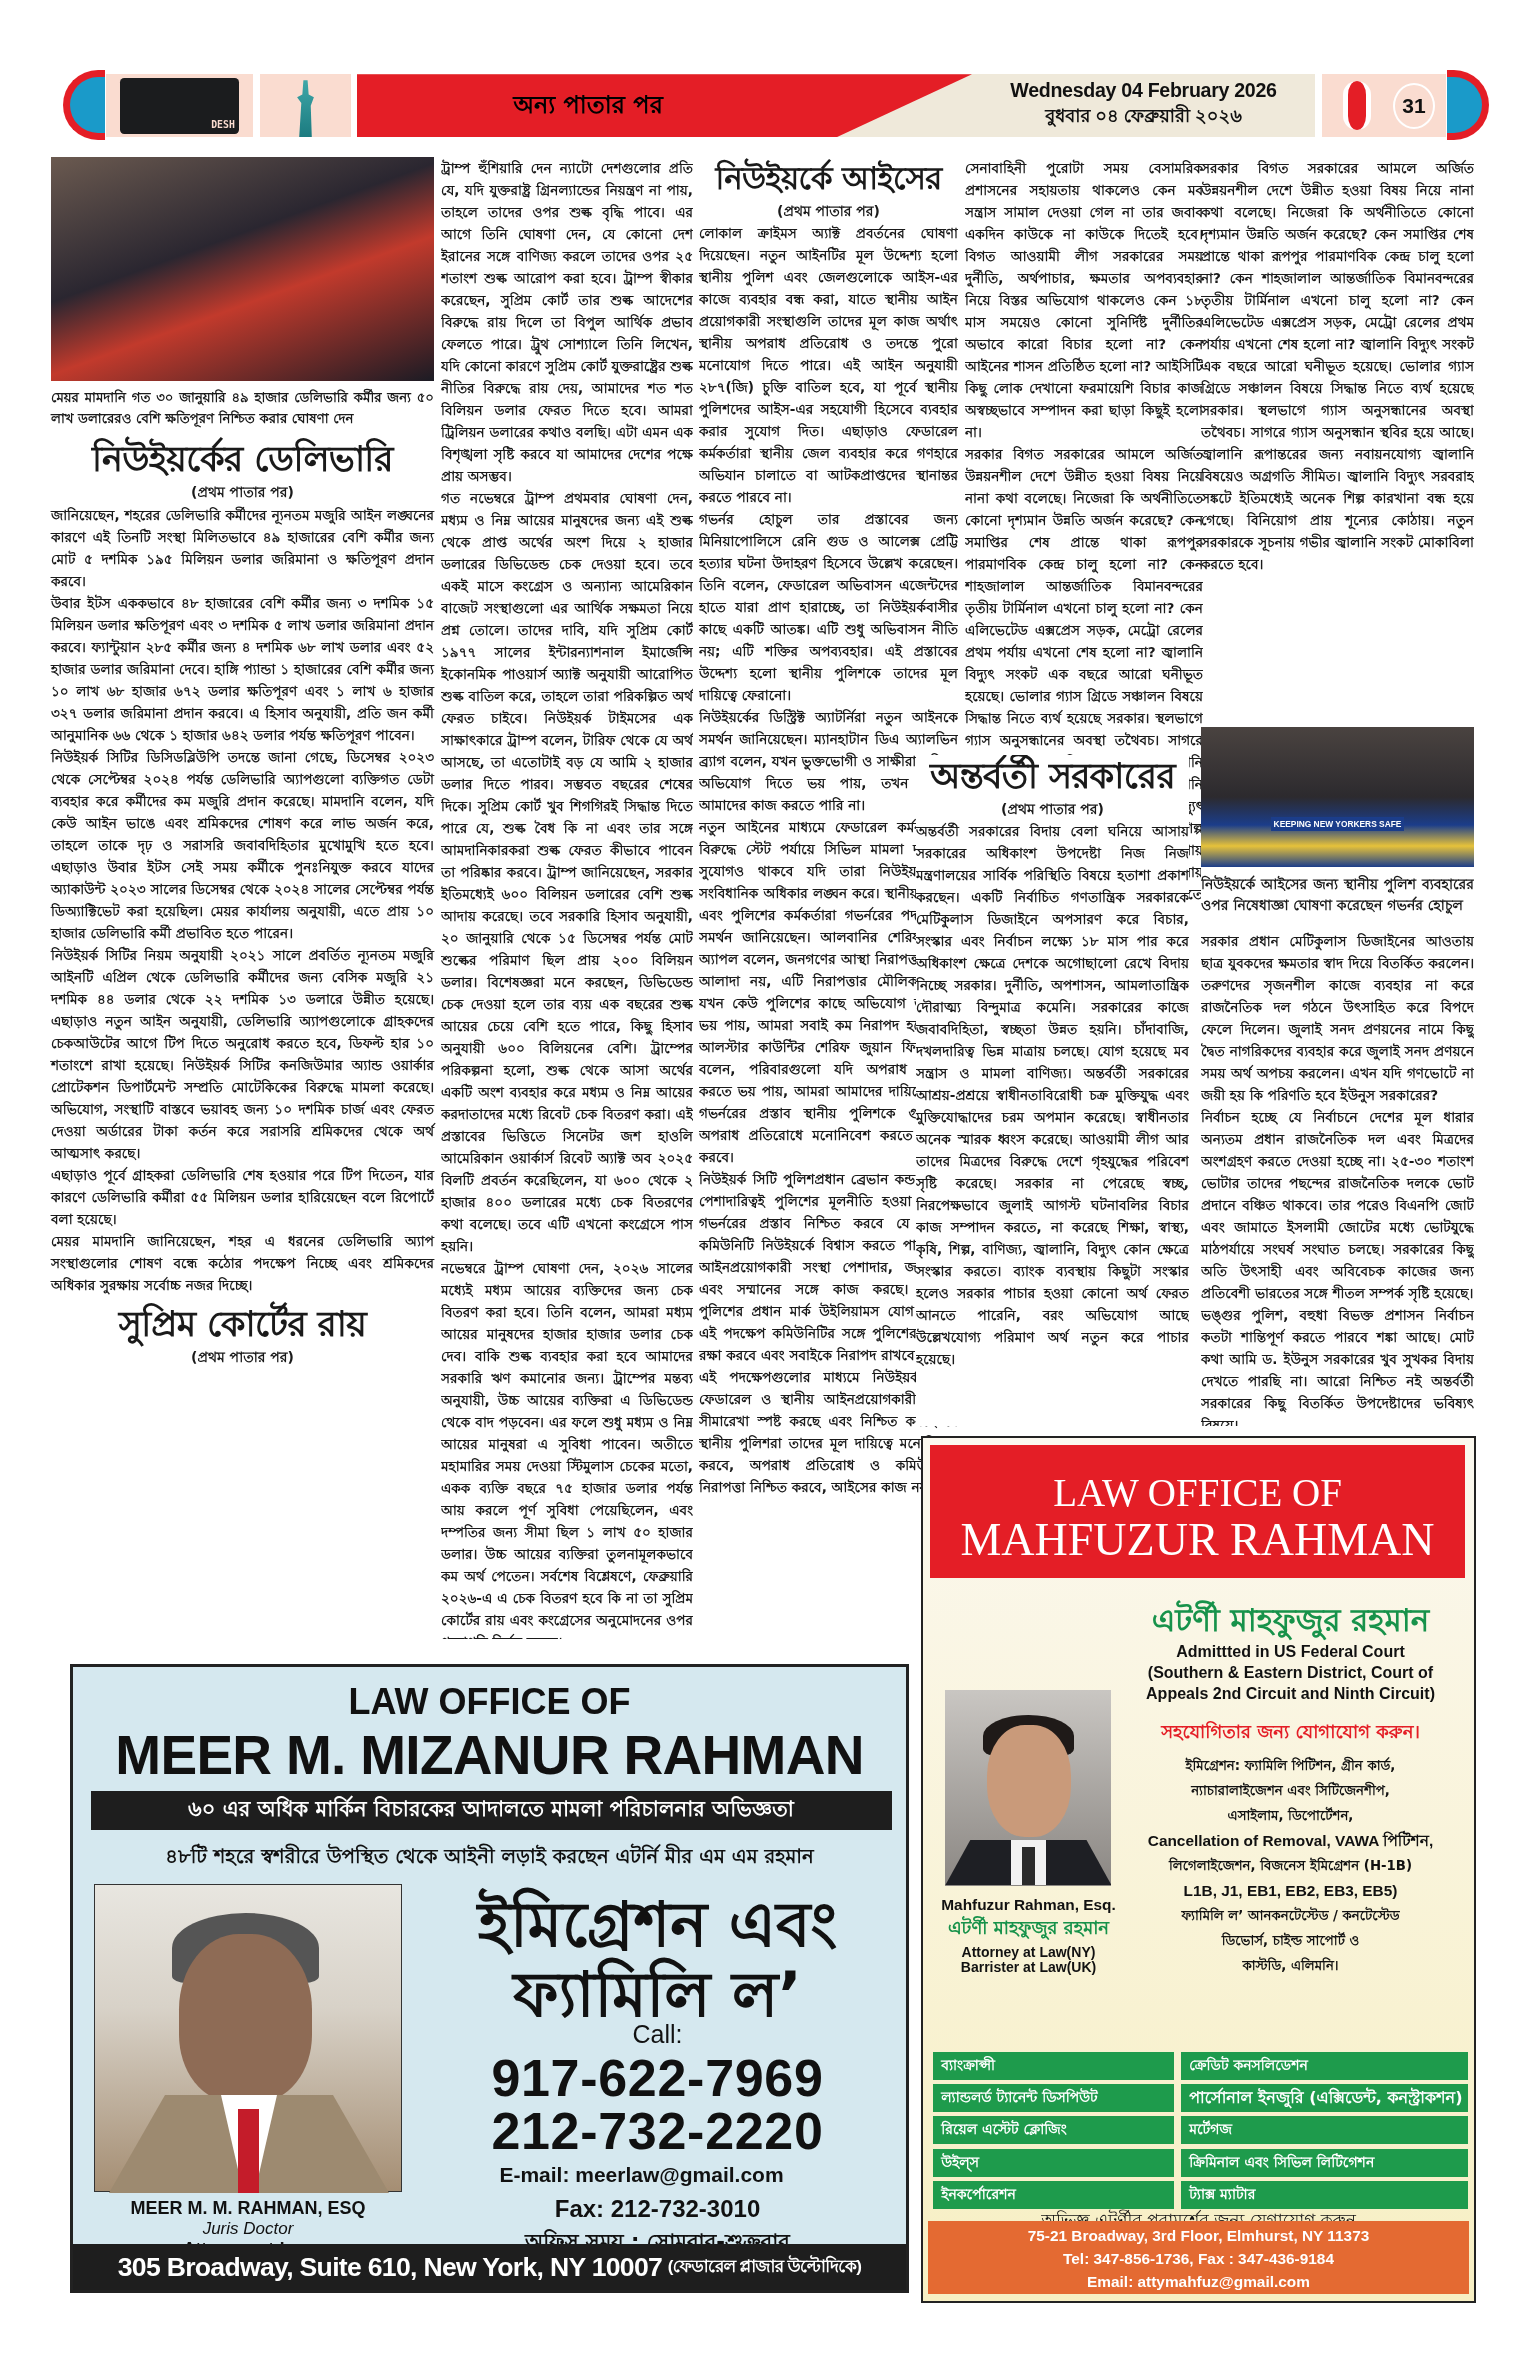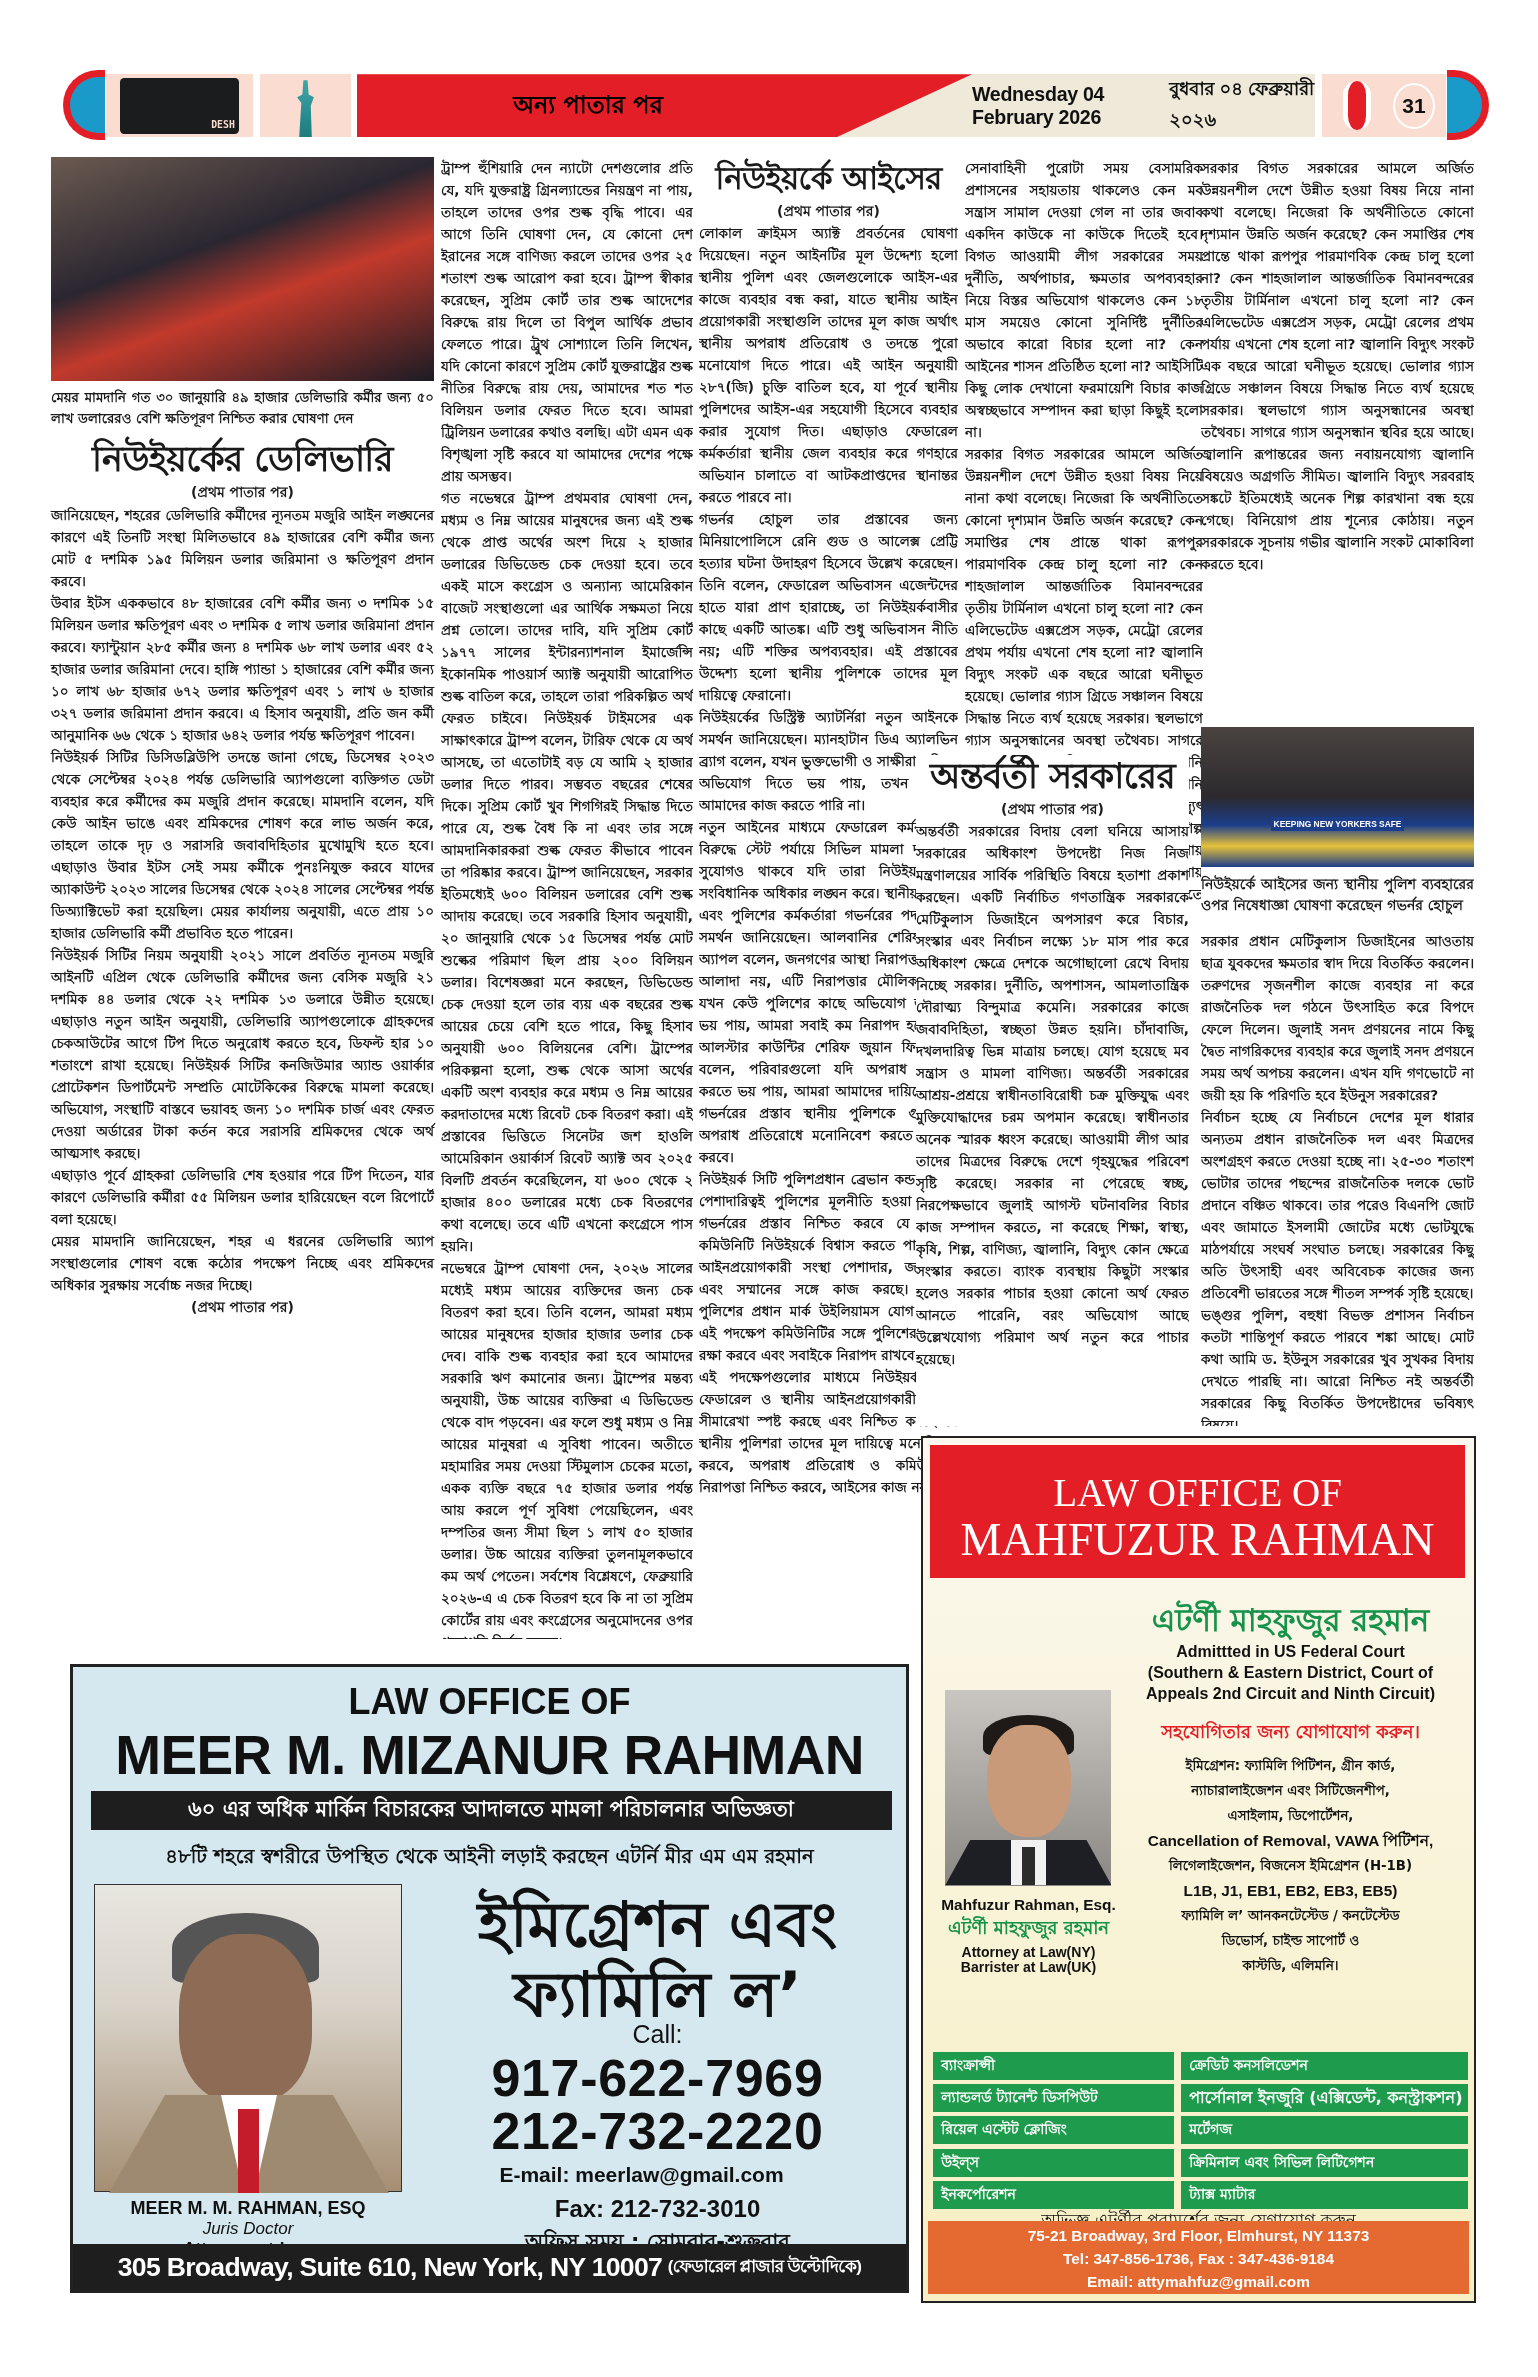--- a/index.html
+++ b/index.html
@@ -11,21 +11,21 @@
   .ring{position:absolute;top:0;width:42px;height:70px;border:7px solid #e41e26;background:#1a9ac9}
   .ring.l{left:0;border-radius:42px 0 0 42px;border-right:none}
   .ring.r{right:0;border-radius:0 42px 42px 0;border-left:none}
   .logo-box{position:absolute;left:43px;top:4.2px;width:147px;height:63px;background:#fadcd0;display:flex;align-items:center;justify-content:center}
   .logo-mark{width:119px;height:56px;background:#1b1c1e;border-radius:4.2px;color:#fadcd0;font:bold 9.8px "DejaVu Sans Mono",monospace;display:flex;align-items:flex-end;justify-content:flex-end;padding:4.2px}
   .statue-box{position:absolute;left:197px;top:4.2px;width:91px;height:63px;background:#fadcd0;display:flex;justify-content:center;align-items:flex-end}
   .statue{width:21px;height:57px;background:linear-gradient(#3fa7a8,#1c7b80);clip-path:polygon(40% 0,60% 0,65% 25%,90% 30%,75% 45%,80% 100%,20% 100%,30% 40%,10% 30%,35% 25%)}
   .red-band{position:absolute;left:294px;top:4.2px;width:958px;height:63px;background:#efe9da;overflow:hidden}
   .red-band .red{position:absolute;left:0;top:0;width:615px;height:63px;background:#e41e26;clip-path:polygon(0 0,100% 0,78% 100%,0 100%)}
   .sect-title{position:absolute;left:0;top:0;width:462px;height:63px;display:flex;align-items:center;justify-content:center;color:#000000;font:bold 24px "DejaVu Sans",sans-serif}
-  .date-box{position:absolute;left:615px;top:0;width:343px;height:63px;display:flex;flex-direction:row;align-items:center;justify-content:center;font-family:"Liberation Sans",sans-serif}
+  .date-box{position:absolute;left:615px;top:0;width:343px;height:63px;display:flex;flex-direction:column;align-items:center;justify-content:center;font-family:"Liberation Sans",sans-serif}
   .date-en{font-weight:bold;font-size:19.6px;letter-spacing:-0.3px}
   .date-bn{font-weight:bold;font-size:18px}
   .page-box{position:absolute;left:1259px;top:4.2px;width:124px;height:63px;background:#fadcd0}
   .flag{position:absolute;left:21px;top:7px;width:28px;height:49px;background:#e41e26;border-radius:14px;border-left:5.6px solid #fff;border-right:5.6px solid #fff}
   .pg-num{position:absolute;left:71px;top:8.4px;width:42px;height:46px;border:2.1px solid #fff;border-radius:50%;display:flex;align-items:center;justify-content:center;font:bold 21px "Liberation Sans",sans-serif}
   
   .col{position:absolute;top:157px;font-family:"DejaVu Sans",sans-serif;font-size:13.6px;line-height:22px;text-align:justify;font-weight:bold;color:#1a1a1a}
   .col p{margin:0}
   .headline{font-size:35px;line-height:43px;text-align:center;font-weight:bold;letter-spacing:-0.7px}
   .subhead{font-size:14px;line-height:22.4px;text-align:center;font-weight:bold}
@@ -117,20 +117,21 @@
   <div class="photo" style="width:383px;height:224px;background:linear-gradient(160deg,#6b5a50,#2a2630 40%,#c23a2c 60%,#1b1b24)"></div>
   <div class="caption" style="margin-top:5.6px">মেয়র মামদানি গত ৩০ জানুয়ারি ৪৯ হাজার ডেলিভারি কর্মীর জন্য ৫০ লাখ ডলারেরও বেশি ক্ষতিপূরণ নিশ্চিত করার ঘোষণা দেন</div>
   <div class="headline" style="margin-top:9.8px">নিউইয়র্কের ডেলিভারি</div>
   <div class="subhead">(প্রথম পাতার পর)</div>
   <p>জানিয়েছেন, শহরের ডেলিভারি কর্মীদের ন্যূনতম মজুরি আইন লঙ্ঘনের কারণে এই তিনটি সংস্থা মিলিতভাবে ৪৯ হাজারের বেশি কর্মীর জন্য মোট ৫ দশমিক ১৯৫ মিলিয়ন ডলার জরিমানা ও ক্ষতিপূরণ প্রদান করবে।</p>
   <p>উবার ইটস এককভাবে ৪৮ হাজারের বেশি কর্মীর জন্য ৩ দশমিক ১৫ মিলিয়ন ডলার ক্ষতিপূরণ এবং ৩ দশমিক ৫ লাখ ডলার জরিমানা প্রদান করবে। ফ্যান্টুয়ান ২৮৫ কর্মীর জন্য ৪ দশমিক ৬৮ লাখ ডলার এবং ৫২ হাজার ডলার জরিমানা দেবে। হাঙ্গি প্যান্ডা ১ হাজারের বেশি কর্মীর জন্য ১০ লাখ ৬৮ হাজার ৬৭২ ডলার ক্ষতিপূরণ এবং ১ লাখ ৬ হাজার ৩২৭ ডলার জরিমানা প্রদান করবে। এ হিসাব অনুযায়ী, প্রতি জন কর্মী আনুমানিক ৬৬ থেকে ১ হাজার ৬৪২ ডলার পর্যন্ত ক্ষতিপূরণ পাবেন।</p>
   <p>নিউইয়র্ক সিটির ডিসিডব্লিউপি তদন্তে জানা গেছে, ডিসেম্বর ২০২৩ থেকে সেপ্টেম্বর ২০২৪ পর্যন্ত ডেলিভারি অ্যাপগুলো ব্যক্তিগত ডেটা ব্যবহার করে কর্মীদের কম মজুরি প্রদান করেছে। মামদানি বলেন, যদি কেউ আইন ভাঙে এবং শ্রমিকদের শোষণ করে লাভ অর্জন করে, তাহলে তাকে দৃঢ় ও সরাসরি জবাবদিহিতার মুখোমুখি হতে হবে। এছাড়াও উবার ইটস সেই সময় কর্মীকে পুনঃনিযুক্ত করবে যাদের অ্যাকাউন্ট ২০২৩ সালের ডিসেম্বর থেকে ২০২৪ সালের সেপ্টেম্বর পর্যন্ত ডিঅ্যাক্টিভেট করা হয়েছিল। মেয়র কার্যালয় অনুযায়ী, এতে প্রায় ১০ হাজার ডেলিভারি কর্মী প্রভাবিত হতে পারেন।</p>
   <p>নিউইয়র্ক সিটির নিয়ম অনুযায়ী ২০২১ সালে প্রবর্তিত ন্যূনতম মজুরি আইনটি এপ্রিল থেকে ডেলিভারি কর্মীদের জন্য বেসিক মজুরি ২১ দশমিক ৪৪ ডলার থেকে ২২ দশমিক ১৩ ডলারে উন্নীত হয়েছে। এছাড়াও নতুন আইন অনুযায়ী, ডেলিভারি অ্যাপগুলোকে গ্রাহকদের চেকআউটের আগে টিপ দিতে অনুরোধ করতে হবে, ডিফল্ট হার ১০ শতাংশে রাখা হয়েছে। নিউইয়র্ক সিটির কনজিউমার অ্যান্ড ওয়ার্কার প্রোটেকশন ডিপার্টমেন্ট সম্প্রতি মোটেকিকের বিরুদ্ধে মামলা করেছে। অভিযোগ, সংস্থাটি বাস্তবে ভয়াবহ জন্য ১০ দশমিক চার্জ এবং ফেরত দেওয়া অর্ডারের টাকা কর্তন করে সরাসরি শ্রমিকদের থেকে অর্থ আত্মসাৎ করছে।</p>
   <p>এছাড়াও পূর্বে গ্রাহকরা ডেলিভারি শেষ হওয়ার পরে টিপ দিতেন, যার কারণে ডেলিভারি কর্মীরা ৫৫ মিলিয়ন ডলার হারিয়েছেন বলে রিপোর্টে বলা হয়েছে।</p>
   <p>মেয়র মামদানি জানিয়েছেন, শহর এ ধরনের ডেলিভারি অ্যাপ সংস্থাগুলোর শোষণ বন্ধে কঠোর পদক্ষেপ নিচ্ছে এবং শ্রমিকদের অধিকার সুরক্ষায় সর্বোচ্চ নজর দিচ্ছে।</p>
+  <div class="headline" style="margin-top:7px">সুপ্রিম কোর্টের রায়</div>
   <div class="subhead">(প্রথম পাতার পর)</div>
 </div>
 
 <div class="col" style="left:441px;width:252px;height:1482px;overflow:hidden">
   <p>ট্রাম্প হুঁশিয়ারি দেন ন্যাটো দেশগুলোর প্রতি যে, যদি যুক্তরাষ্ট্র গ্রিনল্যান্ডের নিয়ন্ত্রণ না পায়, তাহলে তাদের ওপর শুল্ক বৃদ্ধি পাবে। এর আগে তিনি ঘোষণা দেন, যে কোনো দেশ ইরানের সঙ্গে বাণিজ্য করলে তাদের ওপর ২৫ শতাংশ শুল্ক আরোপ করা হবে। ট্রাম্প স্বীকার করেছেন, সুপ্রিম কোর্ট তার শুল্ক আদেশের বিরুদ্ধে রায় দিলে তা বিপুল আর্থিক প্রভাব ফেলতে পারে। ট্রুথ সোশ্যালে তিনি লিখেন, যদি কোনো কারণে সুপ্রিম কোর্ট যুক্তরাষ্ট্রের শুল্ক নীতির বিরুদ্ধে রায় দেয়, আমাদের শত শত বিলিয়ন ডলার ফেরত দিতে হবে। আমরা ট্রিলিয়ন ডলারের কথাও বলছি। এটা এমন এক বিশৃঙ্খলা সৃষ্টি করবে যা আমাদের দেশের পক্ষে প্রায় অসম্ভব।</p>
   <p>গত নভেম্বরে ট্রাম্প প্রথমবার ঘোষণা দেন, মধ্যম ও নিম্ন আয়ের মানুষদের জন্য এই শুল্ক থেকে প্রাপ্ত অর্থের অংশ দিয়ে ২ হাজার ডলারের ডিভিডেন্ড চেক দেওয়া হবে। তবে একই মাসে কংগ্রেস ও অন্যান্য আমেরিকান বাজেট সংস্থাগুলো এর আর্থিক সক্ষমতা নিয়ে প্রশ্ন তোলে। তাদের দাবি, যদি সুপ্রিম কোর্ট ১৯৭৭ সালের ইন্টারন্যাশনাল ইমার্জেন্সি ইকোনমিক পাওয়ার্স অ্যাক্ট অনুযায়ী আরোপিত শুল্ক বাতিল করে, তাহলে তারা পরিকল্পিত অর্থ ফেরত চাইবে। নিউইয়র্ক টাইমসের এক সাক্ষাৎকারে ট্রাম্প বলেন, টারিফ থেকে যে অর্থ আসছে, তা এতোটাই বড় যে আমি ২ হাজার ডলার দিতে পারব। সম্ভবত বছরের শেষের দিকে। সুপ্রিম কোর্ট খুব শিগগিরই সিদ্ধান্ত দিতে পারে যে, শুল্ক বৈধ কি না এবং তার সঙ্গে আমদানিকারকরা শুল্ক ফেরত কীভাবে পাবেন তা পরিষ্কার করবে। ট্রাম্প জানিয়েছেন, সরকার ইতিমধ্যেই ৬০০ বিলিয়ন ডলারের বেশি শুল্ক আদায় করেছে। তবে সরকারি হিসাব অনুযায়ী, ২০ জানুয়ারি থেকে ১৫ ডিসেম্বর পর্যন্ত মোট শুল্কের পরিমাণ ছিল প্রায় ২০০ বিলিয়ন ডলার। বিশেষজ্ঞরা মনে করছেন, ডিভিডেন্ড চেক দেওয়া হলে তার ব্যয় এক বছরের শুল্ক আয়ের চেয়ে বেশি হতে পারে, কিছু হিসাব অনুযায়ী ৬০০ বিলিয়নের বেশি। ট্রাম্পের পরিকল্পনা হলো, শুল্ক থেকে আসা অর্থের একটি অংশ ব্যবহার করে মধ্যম ও নিম্ন আয়ের করদাতাদের মধ্যে রিবেট চেক বিতরণ করা। এই প্রস্তাবের ভিত্তিতে সিনেটর জশ হাওলি আমেরিকান ওয়ার্কার্স রিবেট অ্যাক্ট অব ২০২৫ বিলটি প্রবর্তন করেছিলেন, যা ৬০০ থেকে ২ হাজার ৪০০ ডলারের মধ্যে চেক বিতরণের কথা বলেছে। তবে এটি এখনো কংগ্রেসে পাস হয়নি।</p>
   <p>নভেম্বরে ট্রাম্প ঘোষণা দেন, ২০২৬ সালের মধ্যেই মধ্যম আয়ের ব্যক্তিদের জন্য চেক বিতরণ করা হবে। তিনি বলেন, আমরা মধ্যম আয়ের মানুষদের হাজার হাজার ডলার চেক দেব। বাকি শুল্ক ব্যবহার করা হবে আমাদের সরকারি ঋণ কমানোর জন্য। ট্রাম্পের মন্তব্য অনুযায়ী, উচ্চ আয়ের ব্যক্তিরা এ ডিভিডেন্ড থেকে বাদ পড়বেন। এর ফলে শুধু মধ্যম ও নিম্ন আয়ের মানুষরা এ সুবিধা পাবেন। অতীতে মহামারির সময় দেওয়া স্টিমুলাস চেকের মতো, একক ব্যক্তি বছরে ৭৫ হাজার ডলার পর্যন্ত আয় করলে পূর্ণ সুবিধা পেয়েছিলেন, এবং দম্পতির জন্য সীমা ছিল ১ লাখ ৫০ হাজার ডলার। উচ্চ আয়ের ব্যক্তিরা তুলনামূলকভাবে কম অর্থ পেতেন। সর্বশেষ বিশ্লেষণে, ফেব্রুয়ারি ২০২৬-এ এ চেক বিতরণ হবে কি না তা সুপ্রিম কোর্টের রায় এবং কংগ্রেসের অনুমোদনের ওপর পুরোপুরি নির্ভর করছে।</p>
 </div>
 
 <div class="col" style="left:699px;width:259px;height:1482px;overflow:hidden">

